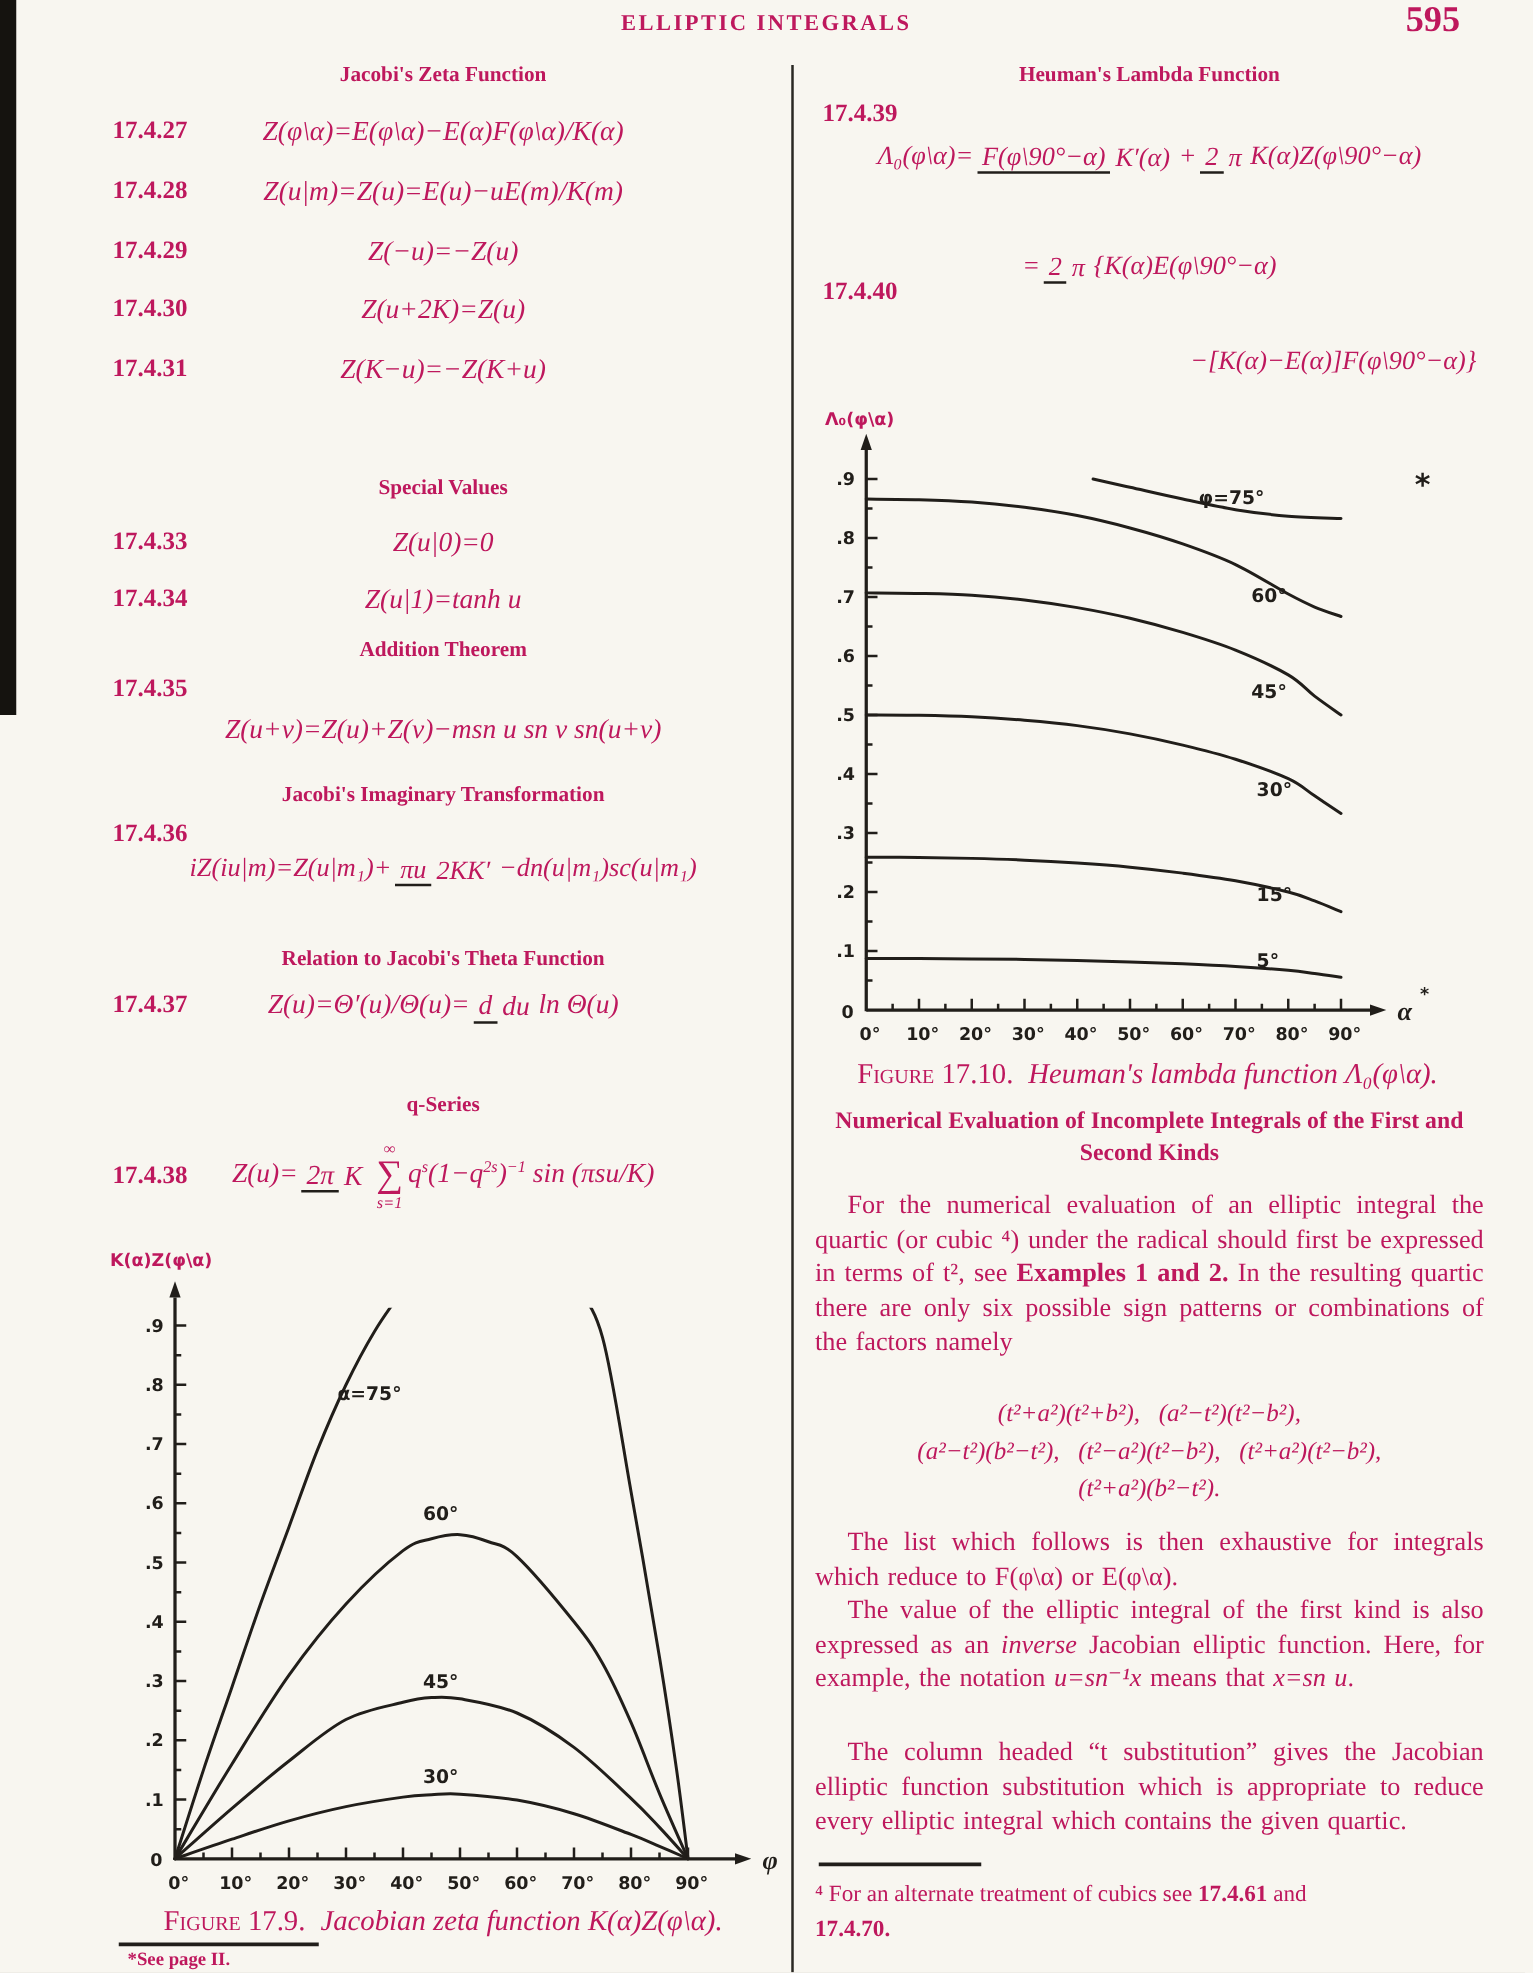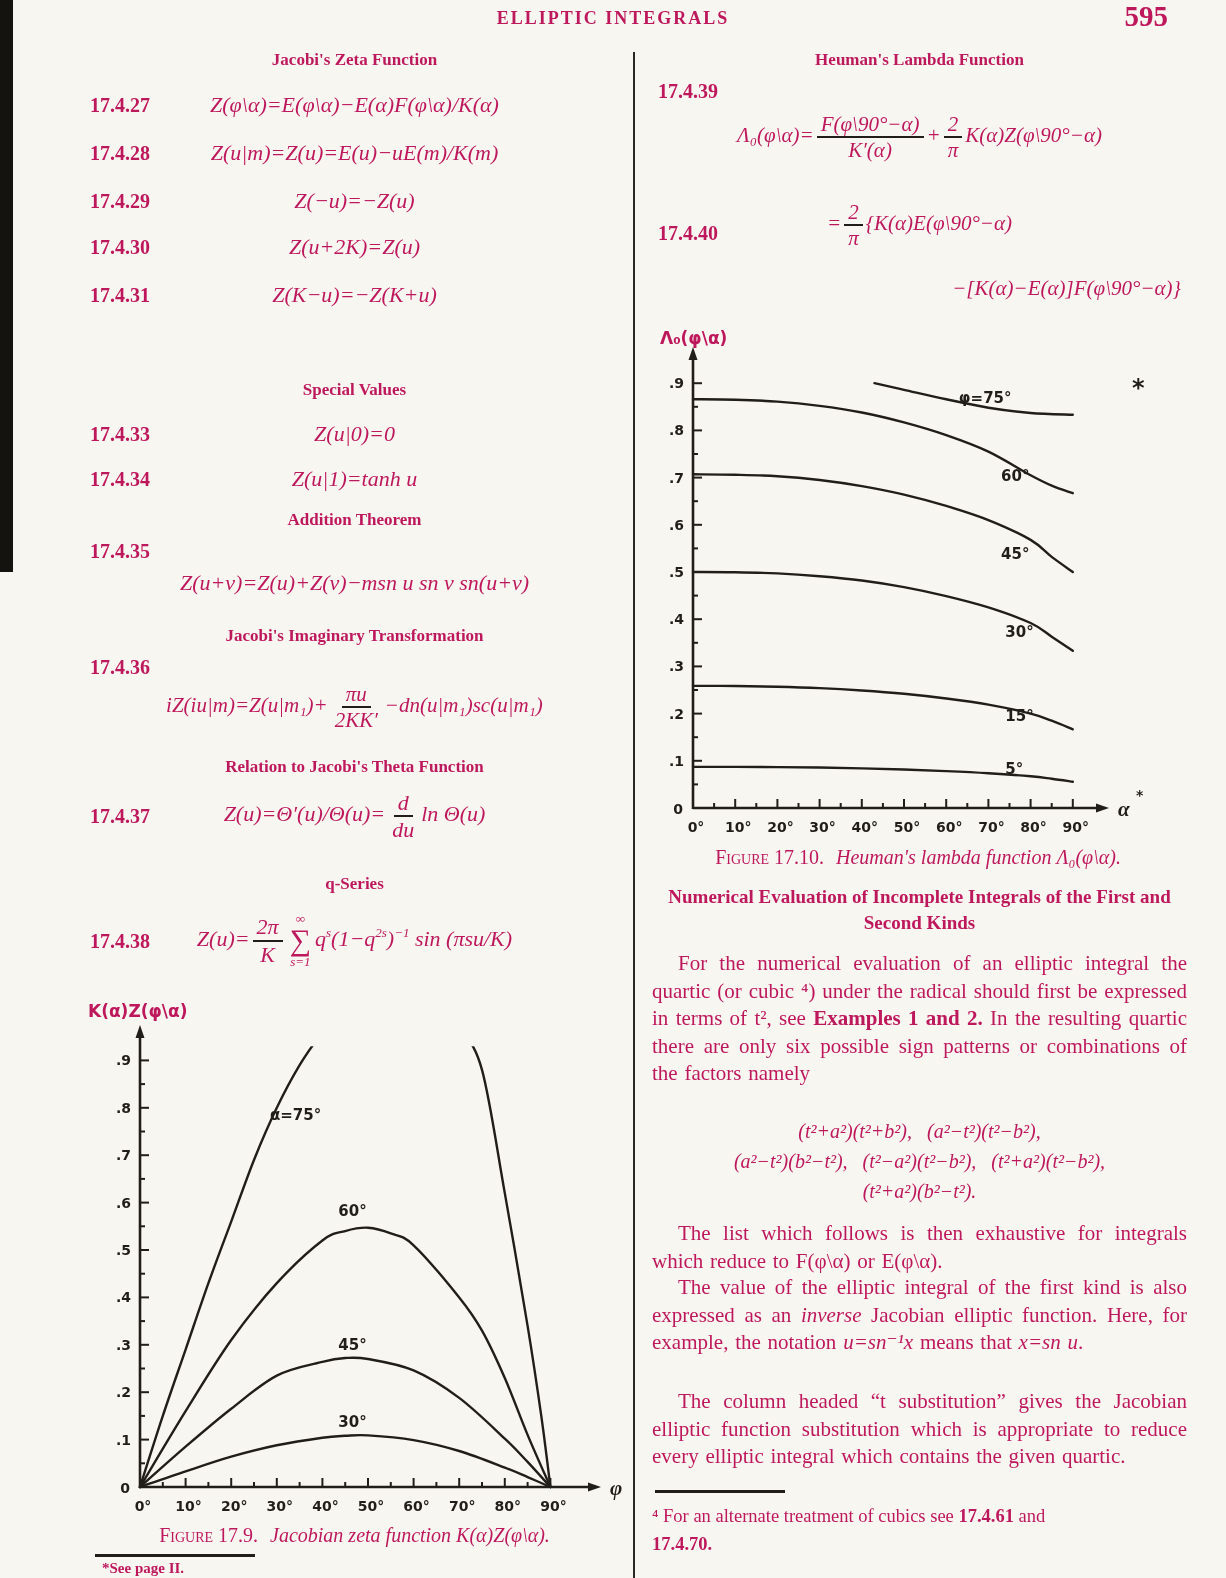--- a/index.html
+++ b/index.html
@@ -12,31 +12,31 @@
   .divider{position:absolute;left:633px;top:52px;width:2px;height:1526px;background:#2a2823;}
   .heading{position:absolute;text-align:center;font-weight:700;font-size:17px;}
   .hL{left:82px;width:545px;} .hR{left:652px;width:535px;}
   .row{position:absolute;display:flex;justify-content:center;align-items:center;}
   .rL{left:82px;width:545px;} .rR{left:652px;width:535px;}
   .eq{font-style:italic;font-size:22px;white-space:nowrap;}
   .eqsm{font-size:21px;}
   .eqno{position:absolute;left:8px;top:50%;transform:translateY(-50%);
         font-style:normal;font-weight:700;font-size:20px;}
   .eqno-solo{position:absolute;font-weight:700;font-size:20px;}
-  .frac{display:inline-flex;flex-direction:column;align-items:center;vertical-align:middle;margin:0 3px;line-height:1.15;}
+  .frac{display:inline-flex;align-items:center;vertical-align:middle;margin:0 3px;line-height:1.15;}
   .frac .fnum{padding:0 4px;border-bottom:2px solid #211e1a;}
   .frac .fden{padding:0 4px;}
   .sum{display:inline-flex;flex-direction:column;align-items:center;line-height:1;margin:0 4px;vertical-align:middle;}
   .sum .lim{font-size:13px;line-height:1.1;}
   .sum .sig{font-style:normal;font-size:30px;line-height:0.95;}
   sup{font-size:13px;}
   .eq sup{font-style:italic;}
-  .ylab{position:absolute;font-family:"DejaVu Sans",sans-serif;font-weight:700;font-size:17px;}
+  .ylab{position:absolute;font-family:"DejaVu Sans",sans-serif;font-weight:700;font-size:14px;}
   .figbox{position:absolute;}
-  .cap{position:absolute;text-align:center;font-size:20px;}
+  .cap{position:absolute;text-align:center;font-size:23px;}
   .capname{font-variant:small-caps;}
   .captext{font-style:italic;margin-left:12px;}
   .para{position:absolute;left:652px;width:535px;text-align:justify;
         font-size:21px;line-height:27.5px;word-spacing:1.5px;margin-top:12px;}
   .indent{text-indent:26px;}
   .bold{font-weight:700;} .ital{font-style:italic;}
   .facline{position:absolute;left:652px;width:535px;text-align:center;
            font-style:italic;font-size:20px;line-height:30px;white-space:nowrap;}
   .rule{position:absolute;height:2.5px;background:#211e1a;}
   .footnote{position:absolute;font-size:17px;}

